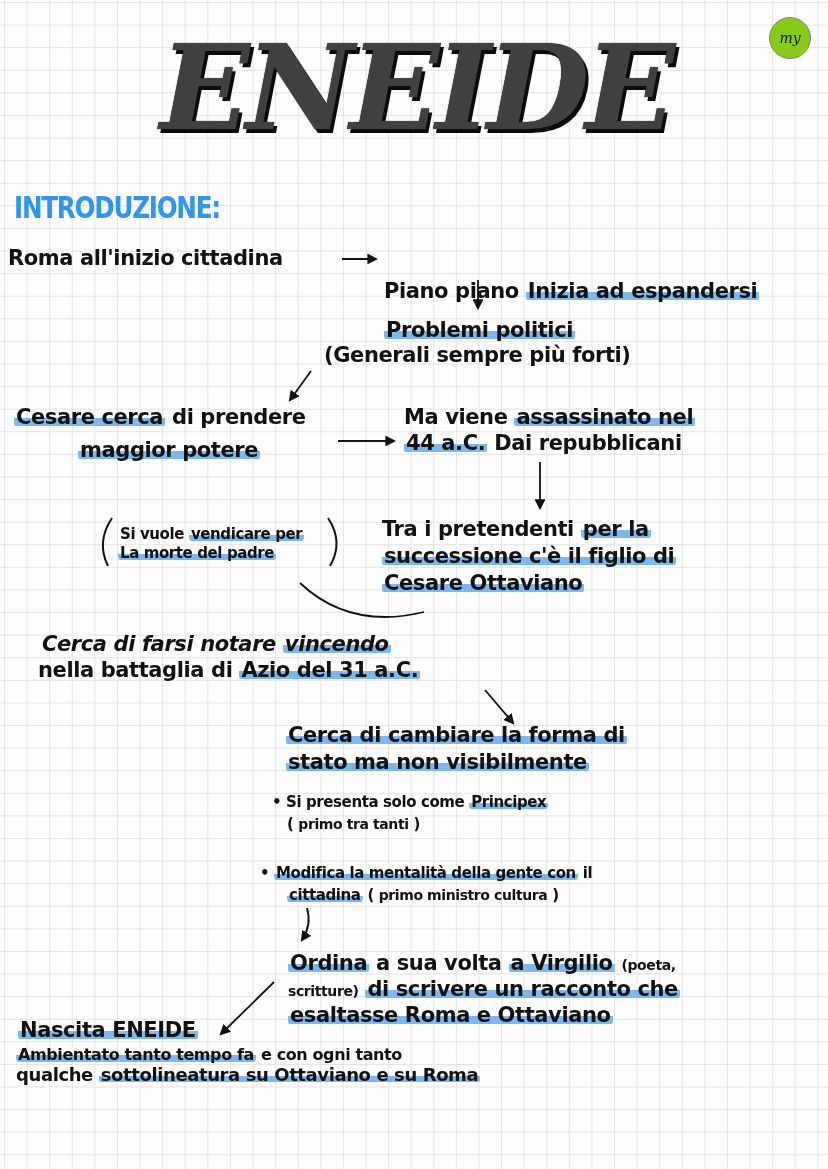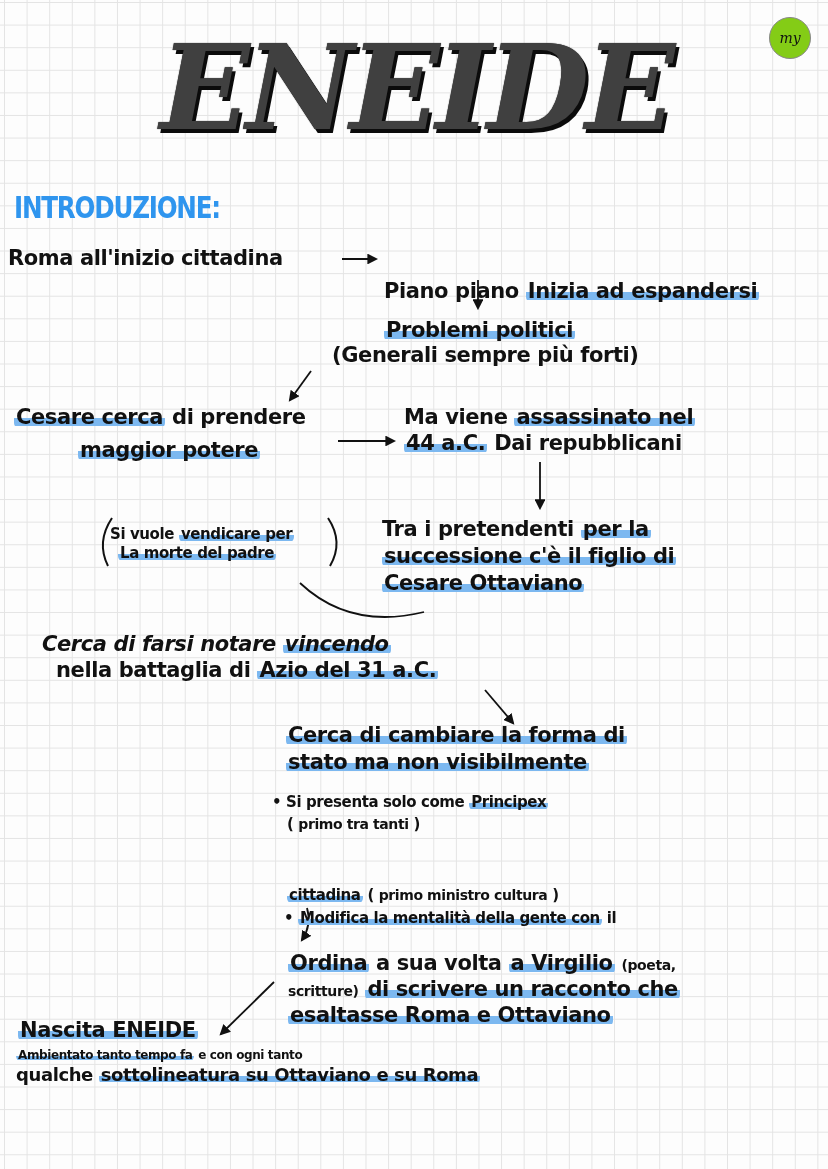--- a/index.html
+++ b/index.html
@@ -90,77 +90,77 @@
   <span>Roma all'inizio cittadina</span>
 </div>
 
 <div class="abs t" style="left:384px; top:245px;margin-top:33px;">
   <span>Piano piano </span><span class="hl">Inizia ad espandersi</span>
 </div>
 
 <div class="abs t" style="left:384px; top:317px;">
   <span class="hl">Problemi politici</span>
 </div>
-<div class="abs t" style="left:332px; top:342px;">
+<div class="abs t" style="left:324px; top:342px;">
   <span>(Generali sempre più forti)</span>
 </div>
 
 <div class="abs t" style="left:14px; top:404px;">
   <span class="hl">Cesare cerca</span><span> di prendere</span>
 </div>
 <div class="abs t" style="left:78px; top:437px;">
   <span class="hl">maggior potere</span>
 </div>
 
 <div class="abs t" style="left:404px; top:404px;">
   <span>Ma viene </span><span class="hl">assassinato nel</span>
 </div>
 <div class="abs t" style="left:404px; top:430px;">
   <span class="hl">44 a.C.</span><span> Dai repubblicani</span>
 </div>
 
-<div class="abs t s" style="left:110px; top:524px;">
+<div class="abs t s" style="left:120px; top:524px;">
   <span>Si vuole </span><span class="hl">vendicare per</span>
 </div>
 <div class="abs t s" style="left:118px; top:543px;">
   <span class="hl">La morte del padre</span>
 </div>
 
 <div class="abs t" style="left:382px; top:516px;">
   <span>Tra i pretendenti </span><span class="hl">per la</span>
 </div>
 <div class="abs t" style="left:382px; top:543px;">
   <span class="hl">successione c'è il figlio di</span>
 </div>
 <div class="abs t" style="left:382px; top:570px;">
   <span class="hl">Cesare Ottaviano</span>
 </div>
 
 <div class="abs t" style="left:42px; top:631px;font-style:italic;">
   <span>Cerca di farsi notare </span><span class="hl">vincendo</span>
 </div>
-<div class="abs t" style="left:56px; top:657px;">
+<div class="abs t" style="left:38px; top:657px;">
   <span>nella battaglia di </span><span class="hl">Azio del 31 a.C.</span>
 </div>
 
 <div class="abs t" style="left:286px; top:722px;">
   <span class="hl">Cerca di cambiare la forma di</span>
 </div>
 <div class="abs t" style="left:286px; top:749px;">
   <span class="hl">stato ma non visibilmente</span>
 </div>
 
 <div class="abs t s" style="left:272px; top:792px;">
   <span>• </span><span>Si presenta solo come </span><span class="hl">Principex</span>
 </div>
 <div class="abs t s" style="left:287px; top:814px;">
   <span>( </span><span class="xs">primo tra tanti</span><span> )</span>
 </div>
 
-<div class="abs t s" style="left:284px; top:863px;margin-top:45px;">
+<div class="abs t s" style="left:260px; top:863px;">
   <span>• </span><span class="hl">Modifica la mentalità della gente con</span><span> il</span>
 </div>
 <div class="abs t s" style="left:287px; top:885px;">
   <span class="hl">cittadina</span><span> ( </span><span class="xs">primo ministro cultura</span><span> )</span>
 </div>
 
 <div class="abs t" style="left:288px; top:950px;">
   <span class="hl">Ordina</span><span> a sua volta </span><span class="hl">a Virgilio</span>
   <span class="xs">(poeta,</span>
 </div>
@@ -168,18 +168,18 @@
   <span class="xs">scritture)</span>
   <span class="hl">di scrivere un racconto che</span>
 </div>
 <div class="abs t" style="left:288px; top:1002px;">
   <span class="hl">esaltasse Roma e Ottaviano</span>
 </div>
 
 <div class="abs t s" style="left:18px; top:1020px; font-size:21px;">
   <span class="hl">Nascita ENEIDE</span>
 </div>
-<div class="abs t s" style="left:16px; top:1046px; font-size:12px; line-height:18px;">
+<div class="abs t s" style="left:16px; top:1046px; font-size:16px; line-height:18px;">
   <span class="hl">Ambientato tanto tempo fa</span><span> e con ogni tanto</span>
 </div>
 <div class="abs t s" style="left:16px; top:1066px; font-size:18px; line-height:18px;">
   <span>qualche </span><span class="hl">sottolineatura su Ottaviano e su Roma</span>
 </div>
 
 </body></html>

